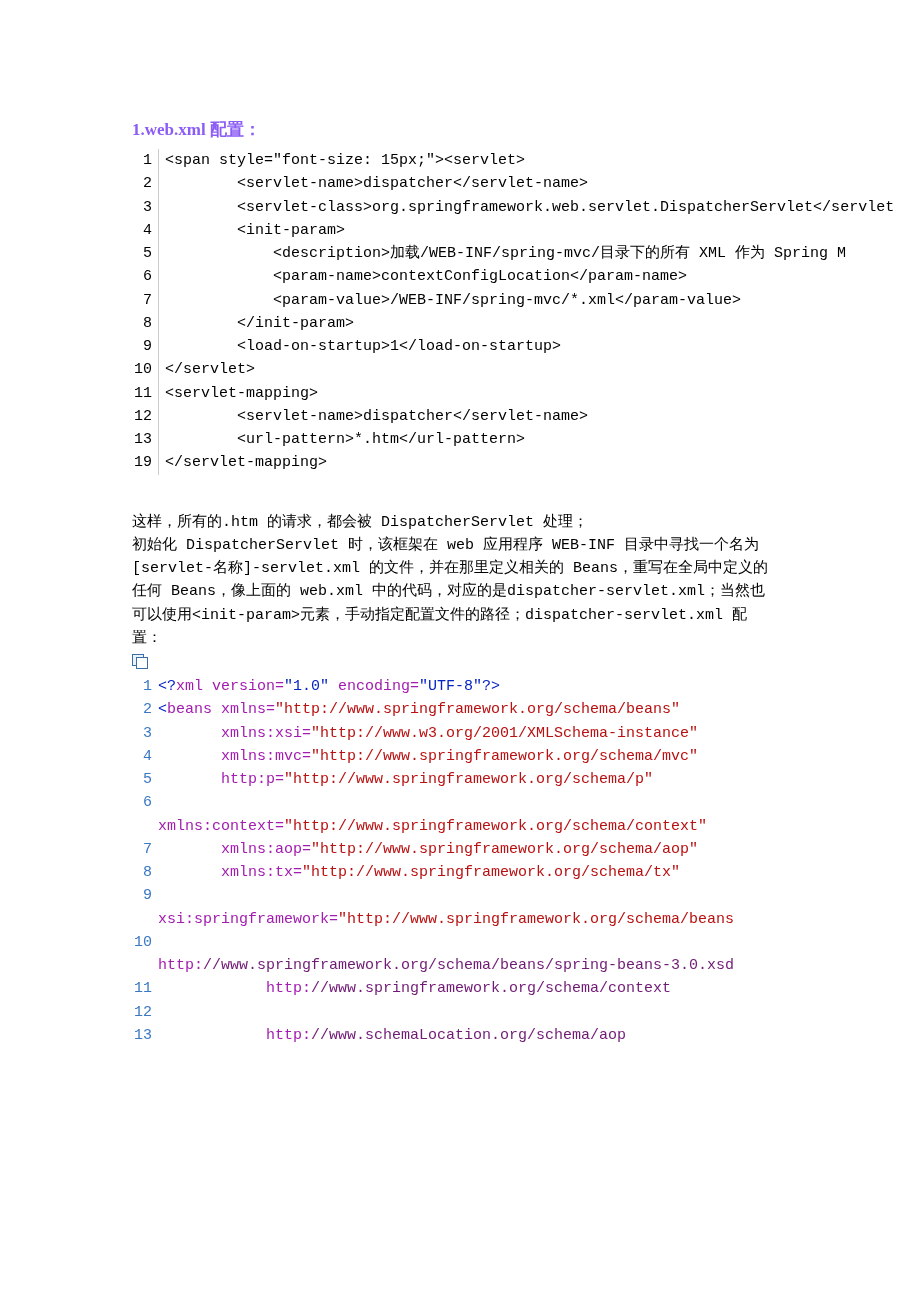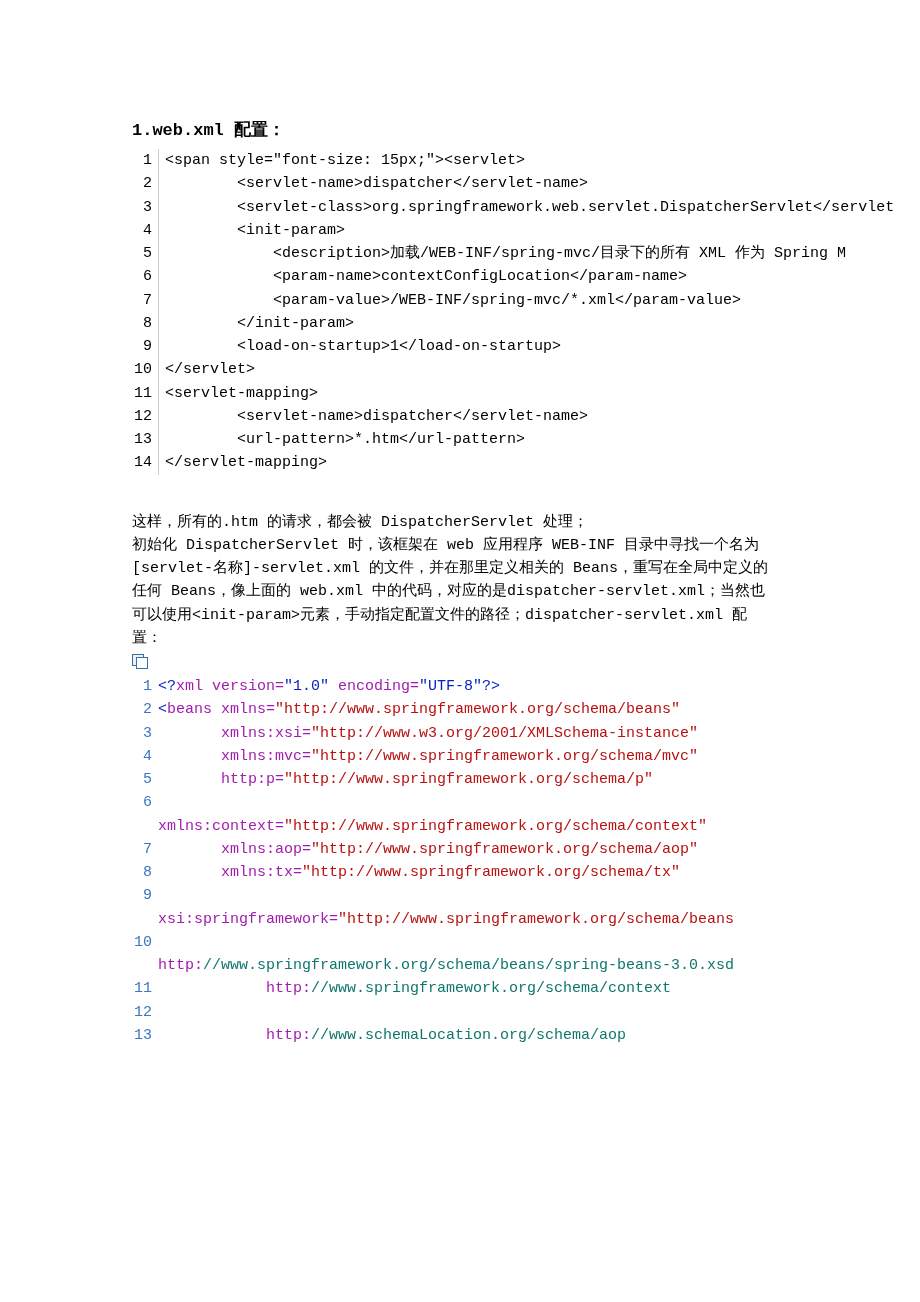--- a/index.html
+++ b/index.html
@@ -9,21 +9,22 @@
     font-family: "Microsoft YaHei", "SimSun", "Courier New", monospace;
     font-size: 15px;
     color: #000;
     background: #fff;
     width: 920px;
   }
   h2 {
     font-size: 17px;
     font-weight: bold;
     margin: 0 0 8px 0;
-    color: #000000;
+    color: #8b5cf6;
+    font-family: Liberation Serif, serif;
   }
   table.code-block {
     border-collapse: collapse;
     width: 100%;
     font-family: "SimSun", "Courier New", monospace;
     font-size: 15px;
     line-height: 1.55;
   }
   table.code-block td {
     vertical-align: top;
@@ -76,21 +77,21 @@
     flex: 0 0 auto;
   }
   .code2 .c2 {
     flex: 1 1 auto;
     white-space: pre-wrap;
     word-break: break-all;
   }
   .code2 .noln .ln2 { color: transparent; }
   .blue  { color: #0624c2; }
   .red   { color: #b91111; }
-  .green { color: #0f766e; }
+  .green { color: #701a75; }
   .black { color: #a21caf; }
 </style>
 </head>
 <body>
 
 
 
 <h2>1.web.xml 配置：</h2>
 
 <table class="code-block">
@@ -141,21 +142,21 @@
       </tr>
       <tr>
         <td class="ln">12</td>
         <td class="code">        &lt;servlet-name&gt;dispatcher&lt;/servlet-name&gt;</td>
       </tr>
       <tr>
         <td class="ln">13</td>
         <td class="code">        &lt;url-pattern&gt;*.htm&lt;/url-pattern&gt;</td>
       </tr>
       <tr>
-        <td class="ln">14</td>
+        <td class="ln">19</td>
         <td class="code">&lt;/servlet-mapping&gt;</td>
       </tr>
     </tbody>
 </table>
 
 <div class="para" id="para">    这样，所有的.htm 的请求，都会被 DispatcherServlet 处理；<br>初始化 DispatcherServlet 时，该框架在 web 应用程序 WEB-INF 目录中寻找一个名为[servlet-名称]-servlet.xml 的文件，并在那里定义相关的 Beans，重写在全局中定义的任何 Beans，像上面的 web.xml 中的代码，对应的是dispatcher-servlet.xml；当然也可以使用&lt;init-param&gt;元素，手动指定配置文件的路径；dispatcher-servlet.xml  配置：</div>
 
 <span class="copy-icon"></span>
 
 <div class="code2" id="block2">

